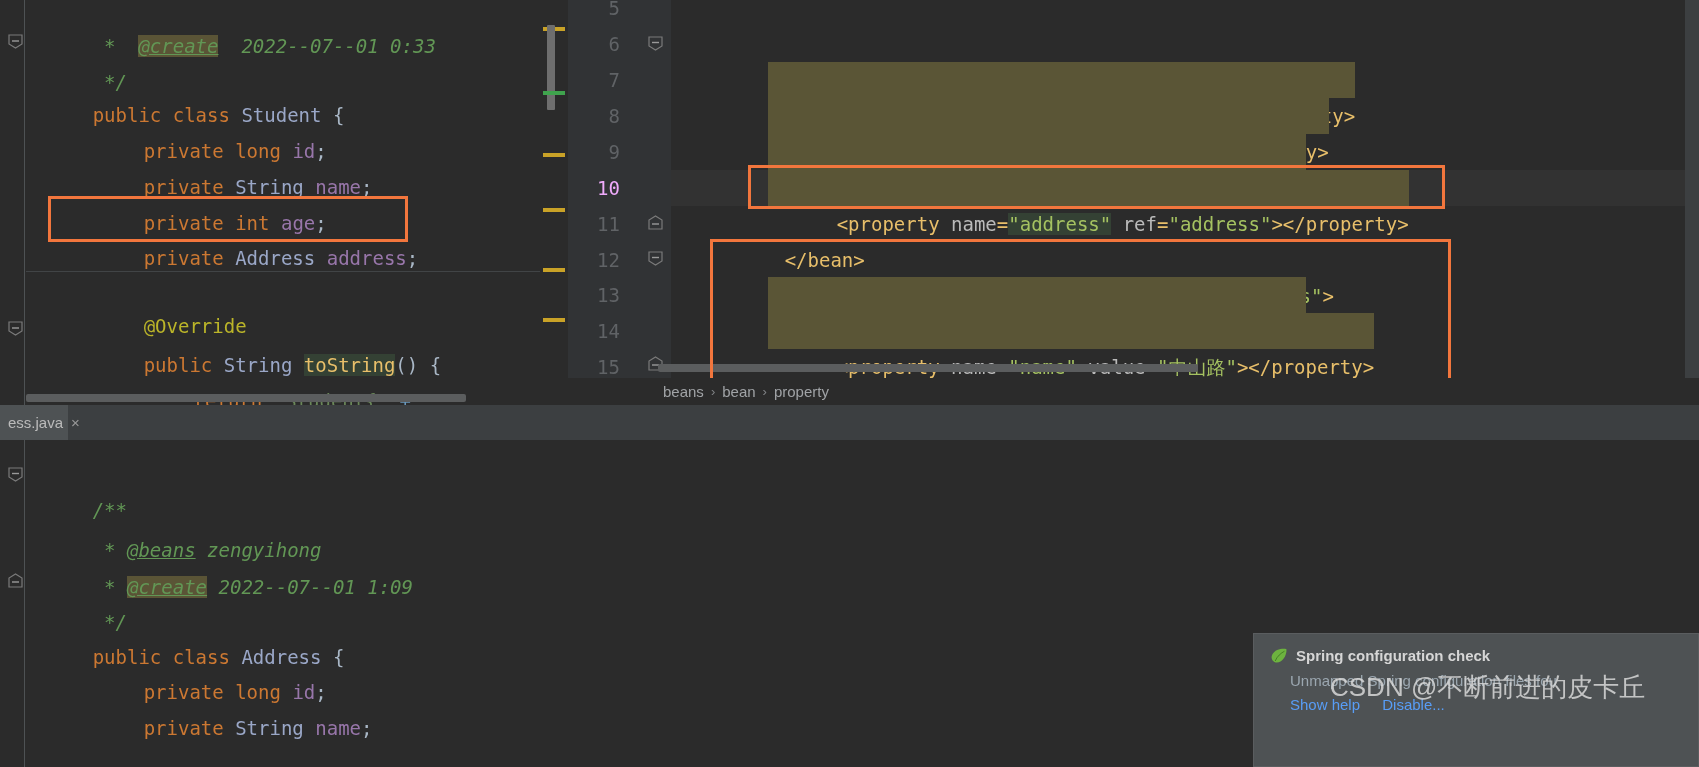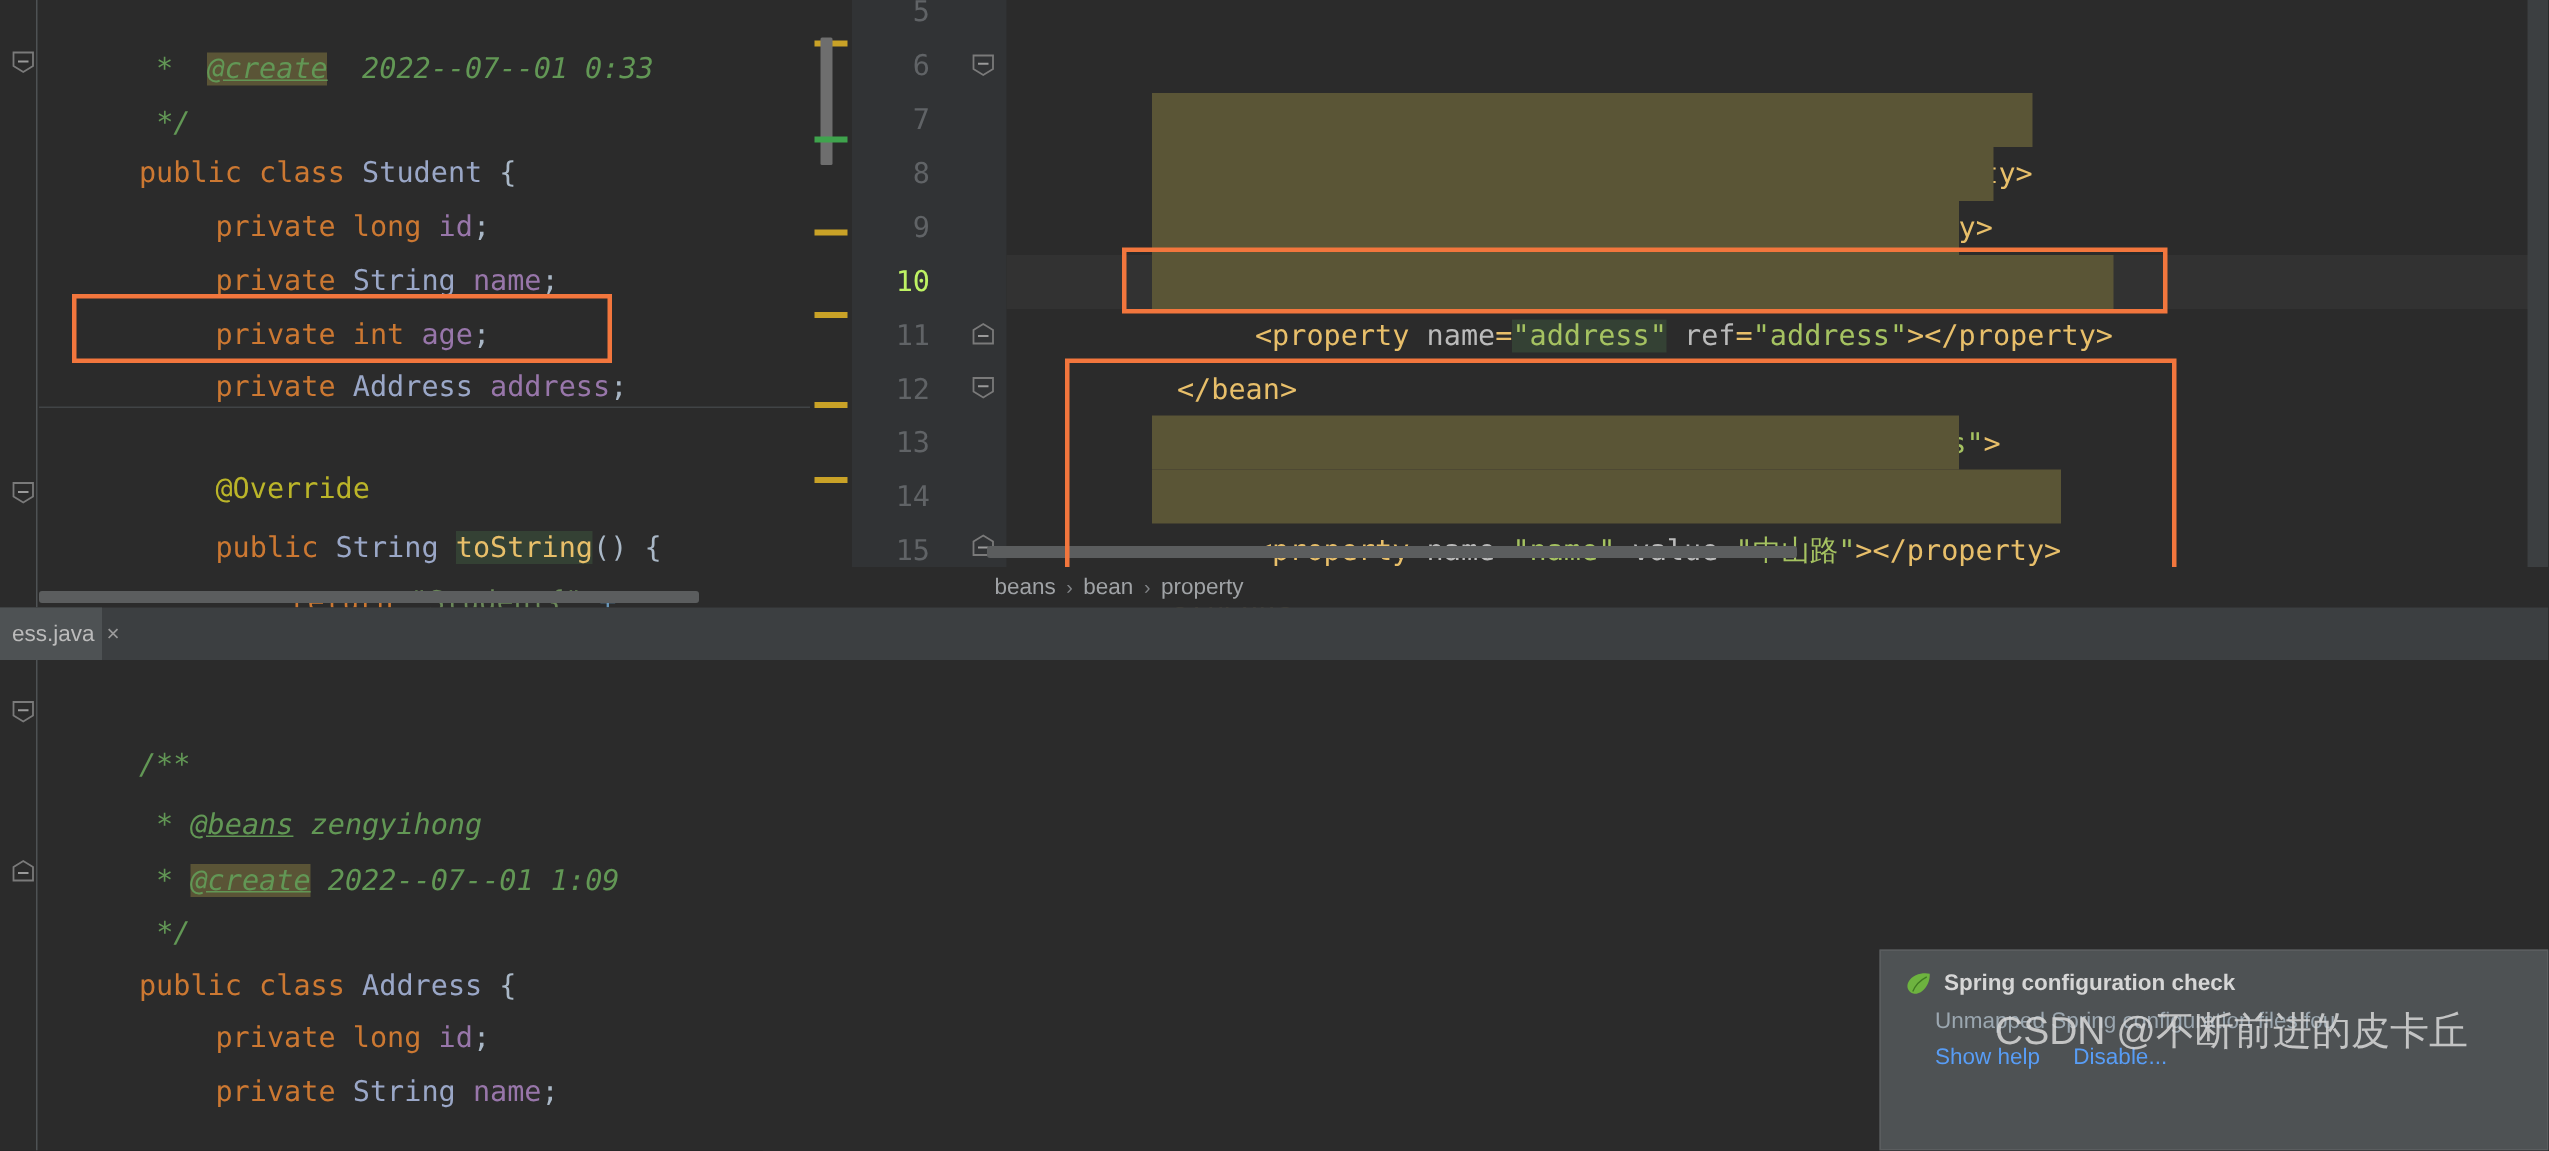--- a/index.html
+++ b/index.html
@@ -58,21 +58,21 @@
   .pane-right-top {
     position:absolute; left:568px; top:0; width:1131px; height:405px;
     background:#2b2b2b; overflow:hidden;
   }
   .rgut { position:absolute; left:0; top:0; width:103px; height:100%; background:#313335; }
   .rnum {
     position:absolute; left:0; width:52px; text-align:right;
     font-family:"DejaVu Sans Mono", monospace; font-size:19px; color:#606366;
     height:36px; line-height:36px;
   }
-  .rnum.cur { color:#bef264; }
+  .rnum.cur { color:#f0abfc; }
   .cur-line-bg { position:absolute; left:103px; width:1028px; height:36px; background:#323232; }
   .rfold { position:absolute; left:80px; width:15px; height:15px; }
   .rline { position:absolute; left:103px; height:36px; line-height:36px; }
 
   .xhl { background:#5a5536; }
 
   
   .rmarks { position:absolute; right:0; top:0; width:14px; height:100%; background:#3c3f41; }
 
   

